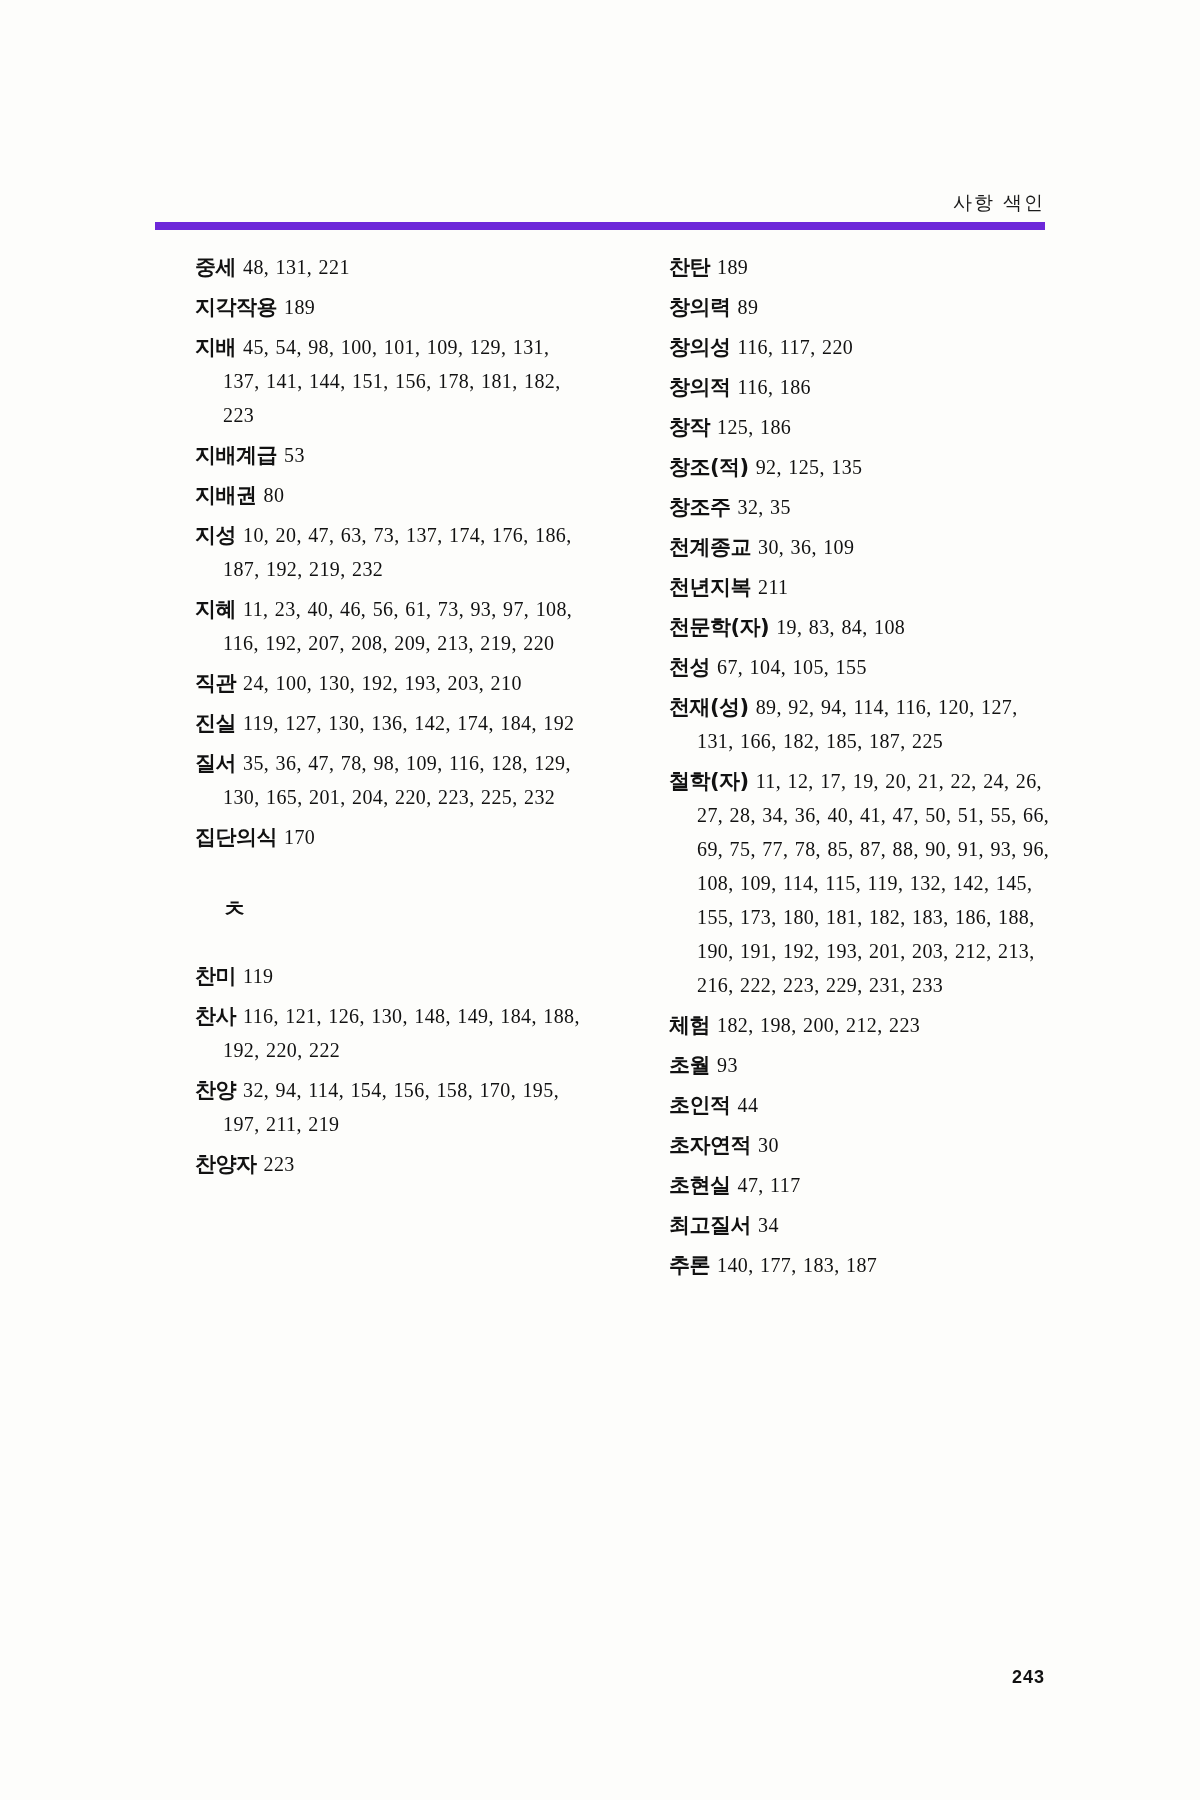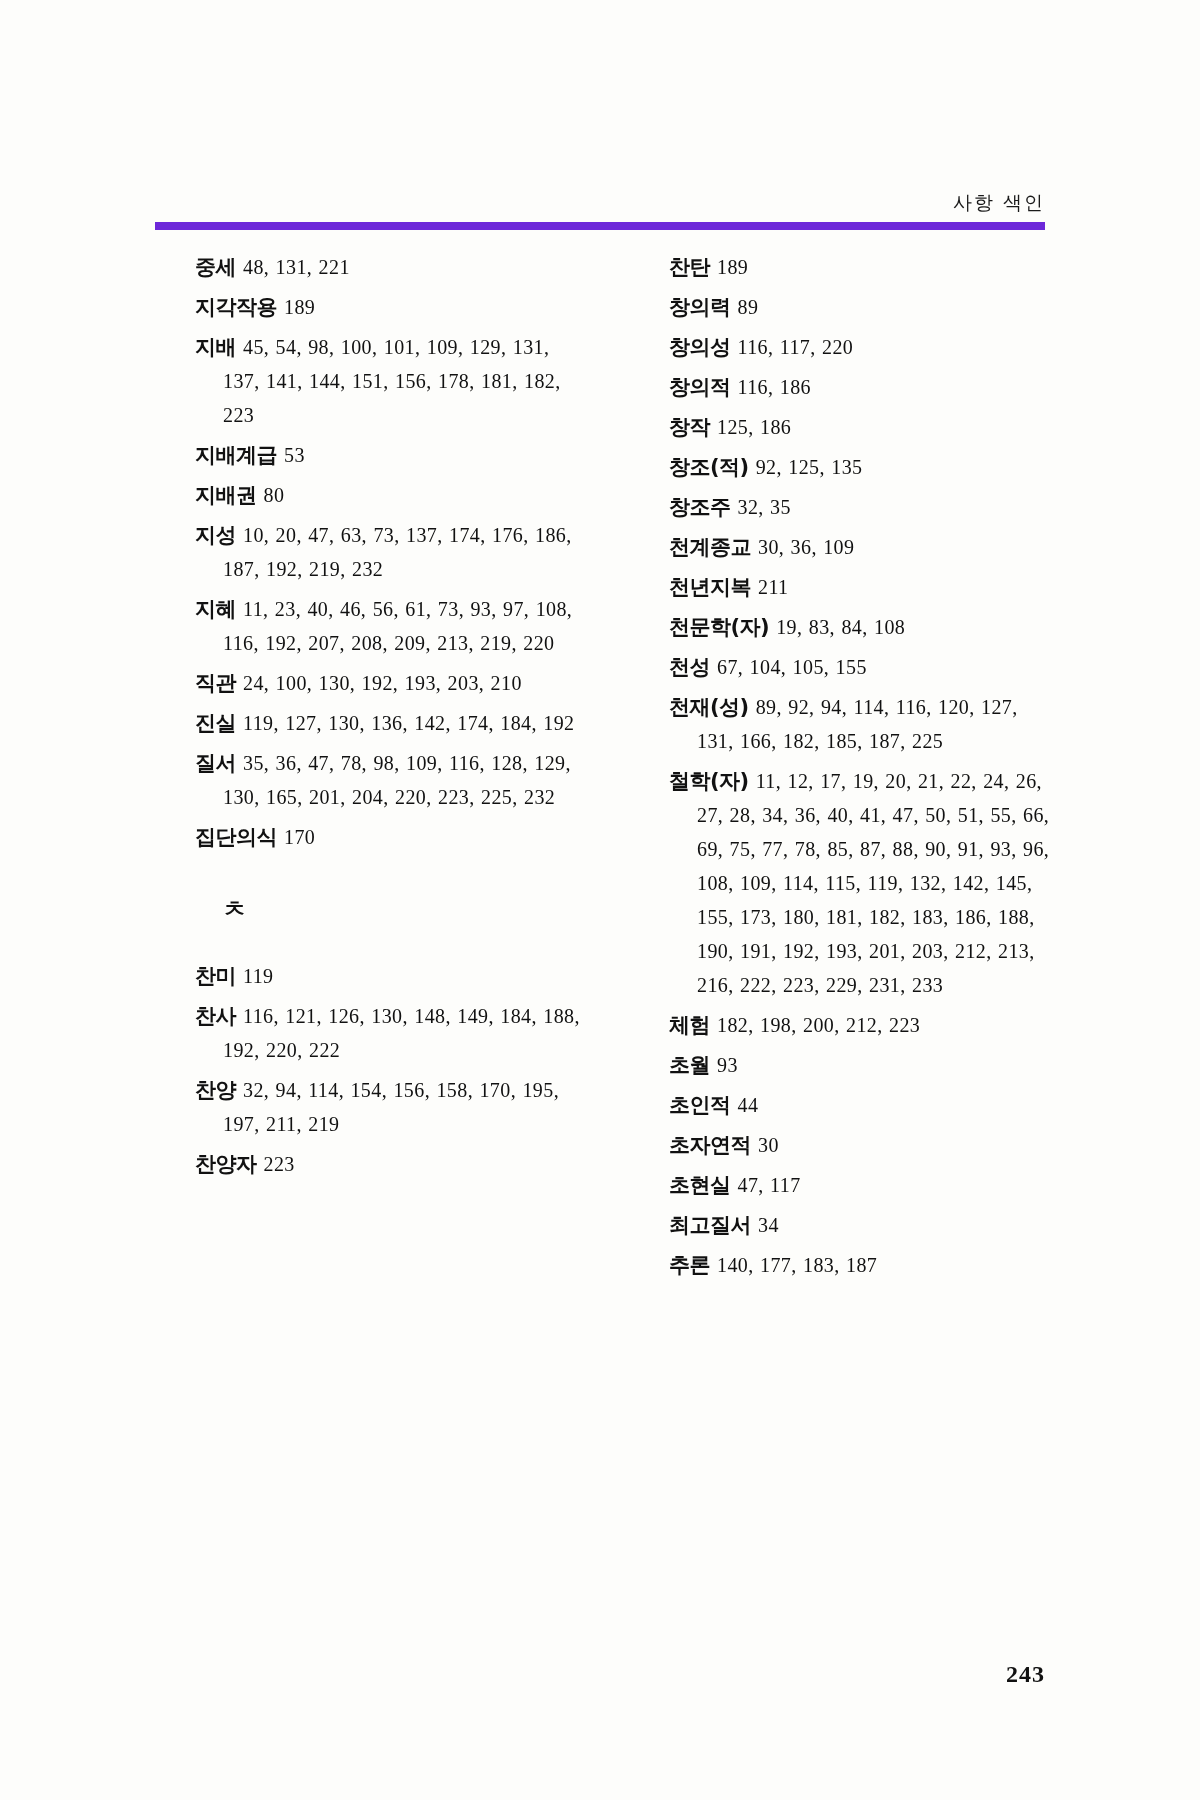--- a/index.html
+++ b/index.html
@@ -88,23 +88,23 @@
     padding-left: 28px;
     font-family: "DejaVu Sans", sans-serif;
     font-weight: bold;
     font-size: 23px;
   }
 
   .page-number {
     position: absolute;
     right: 155px;
     bottom: 112px;
-    font-family: Liberation Serif, serif;
+    font-family: Liberation Sans, sans-serif;
     font-weight: bold;
-    font-size: 24px;
+    font-size: 18px;
     letter-spacing: 1px;
     color: #111;
   }
 </style>
 </head>
 <body>
 
 <div class="page">
 
   <div class="header">

